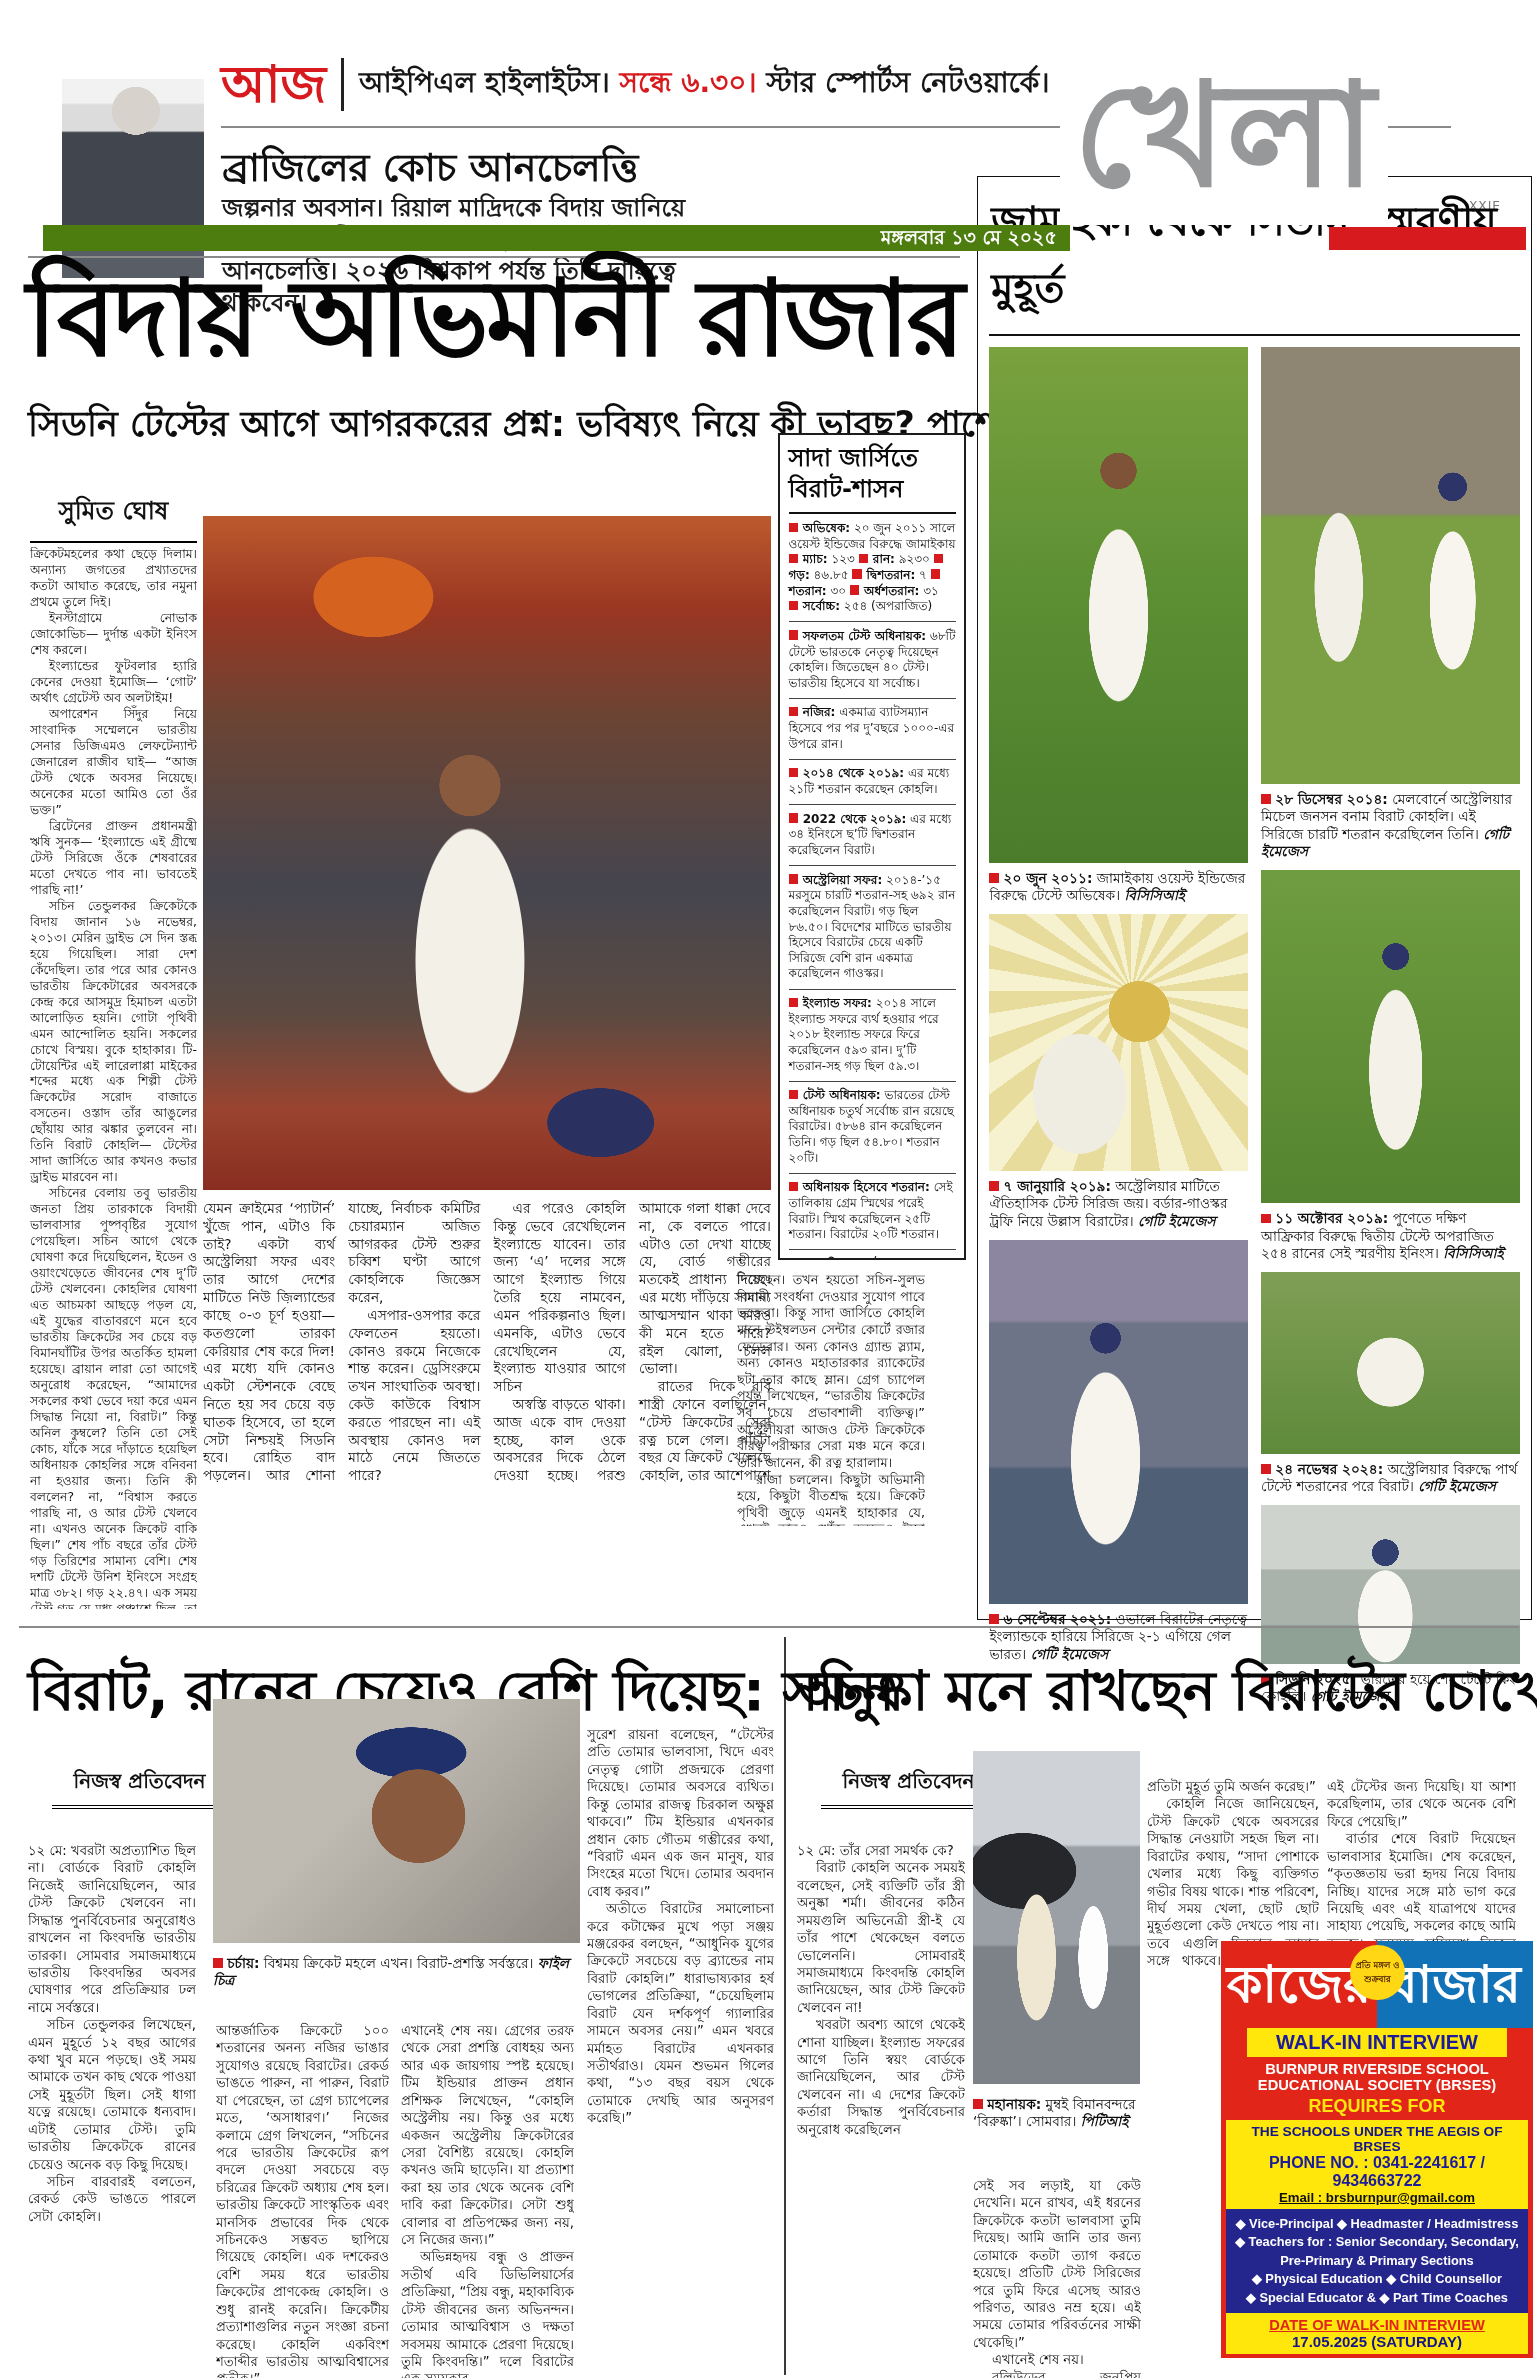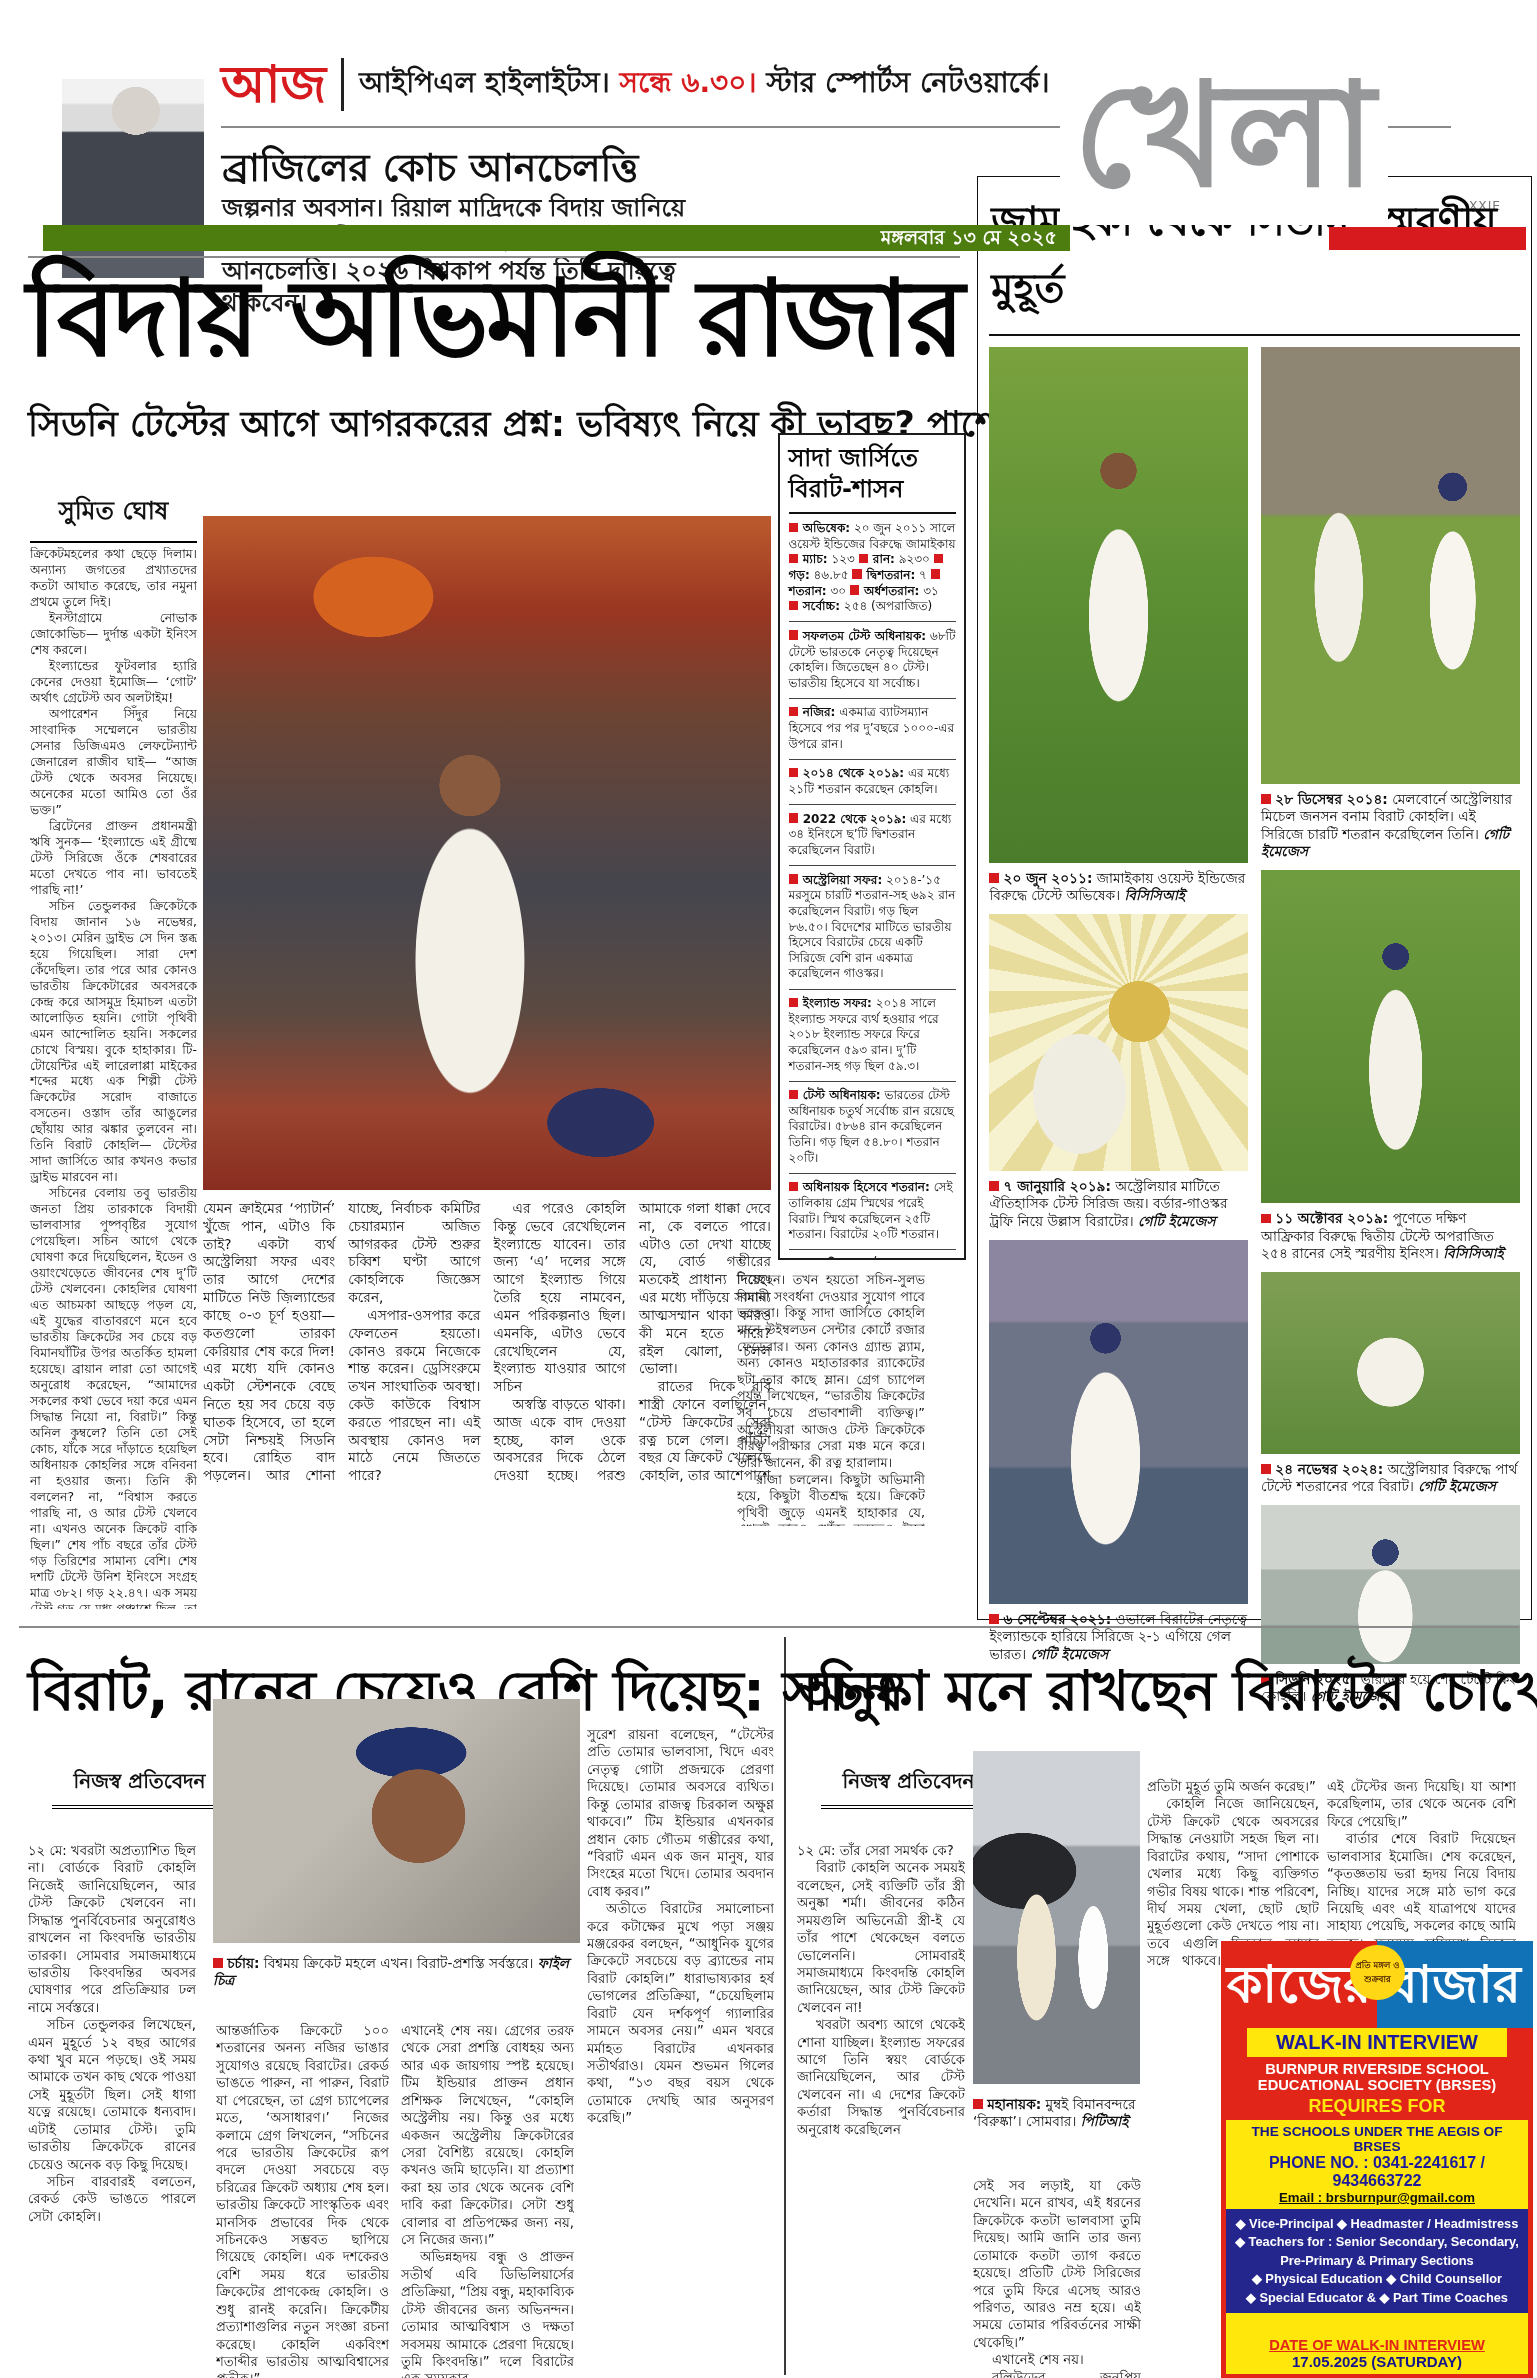--- a/index.html
+++ b/index.html
@@ -143,21 +143,21 @@
   .ad-body{margin-top:5.7px;background:#e22519;padding:4.7px;box-sizing:border-box;font-family:"Liberation Sans",sans-serif;}
   .ad-row{text-align:center;}
   .r-walkin{background:#ffe70c;color:#1b1b9c;font-size:20px;font-weight:800;padding:2.8px 0;margin:0 21px;}
   .r-org{color:#fff;font-size:14.7px;font-weight:800;padding:3.8px 0 1.9px 0;}
   .r-req{color:#ffe70c;font-size:18px;font-weight:800;padding:0.9px 0 3.8px 0;}
   .r-yellow{background:#ffe70c;padding:3.8px 1.9px;}
   .r-schools{color:#14148c;font-size:13.7px;font-weight:800;}
   .r-phone{color:#1b1b9c;font-size:16px;font-weight:800;}
   .r-email{color:#101010;font-size:13.2px;font-weight:800;text-decoration:underline;}
   .r-posts{background:#24268e;color:#fff;font-size:12.8px;font-weight:700;text-align:center;padding:5.7px 3.8px;line-height:1.45;}
-  .r-datehead{color:#e22519;font-size:14.7px;font-weight:800;text-decoration:underline;margin-top:20px;}
+  .r-datehead{color:#e22519;font-size:14.7px;font-weight:800;text-decoration:underline;}
   .r-date{color:#14148c;font-size:15px;font-weight:800;}
 </style>
 </head>
 <body>
 
 <div class="page">
 
   <div class="abs photo p-ancelotti"></div>
   <div class="abs topbar">
     <span class="today">আজ</span>

